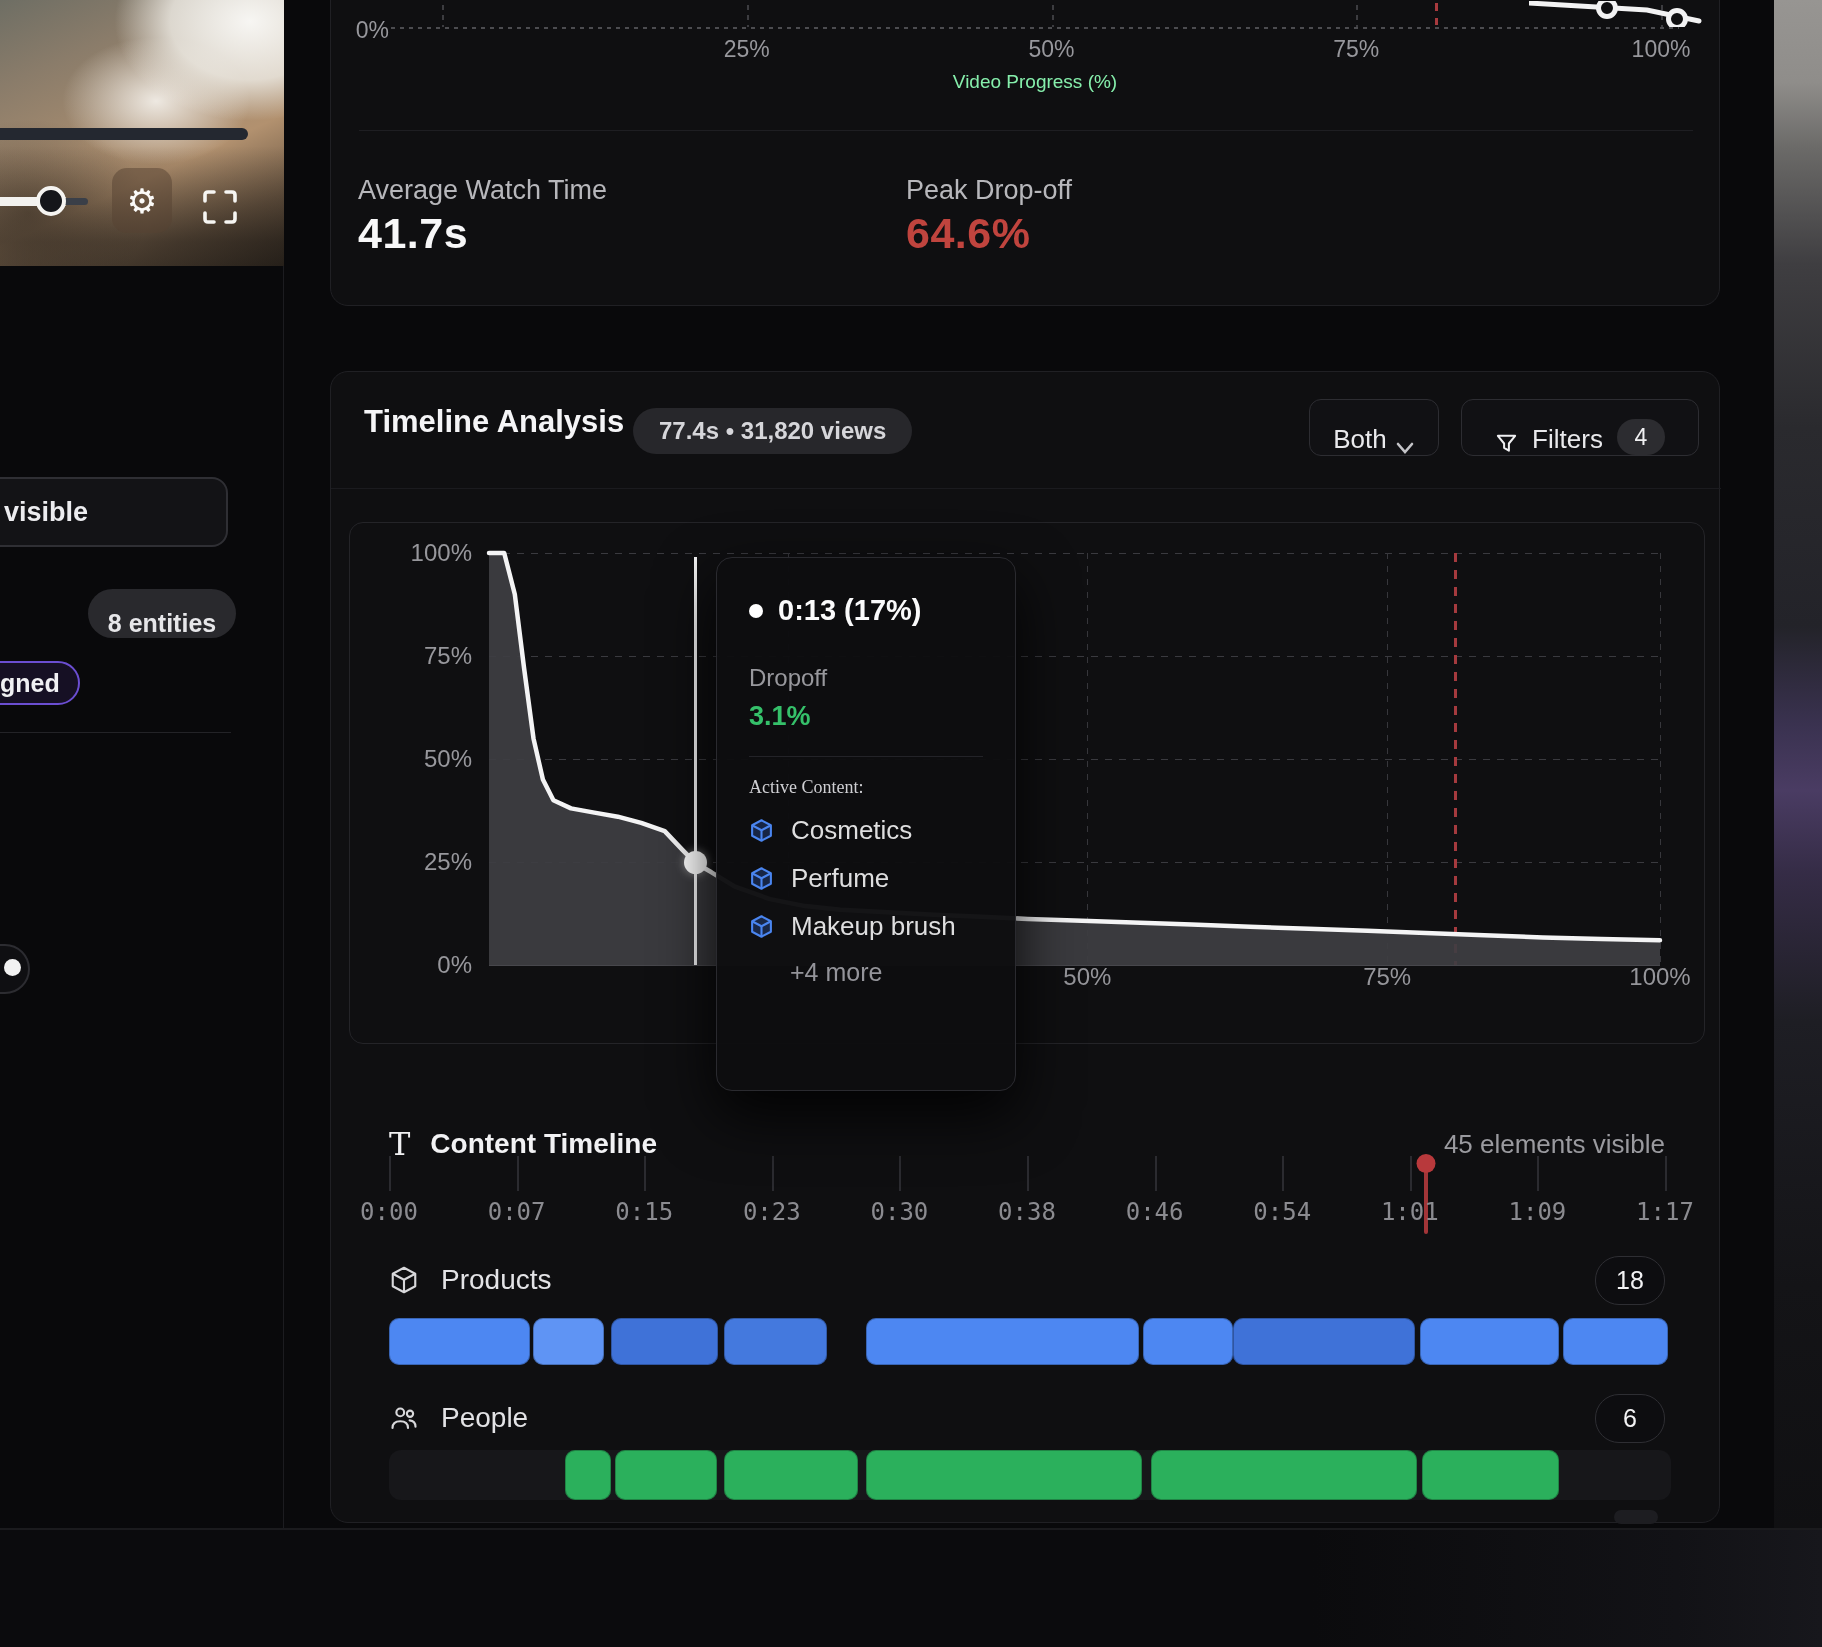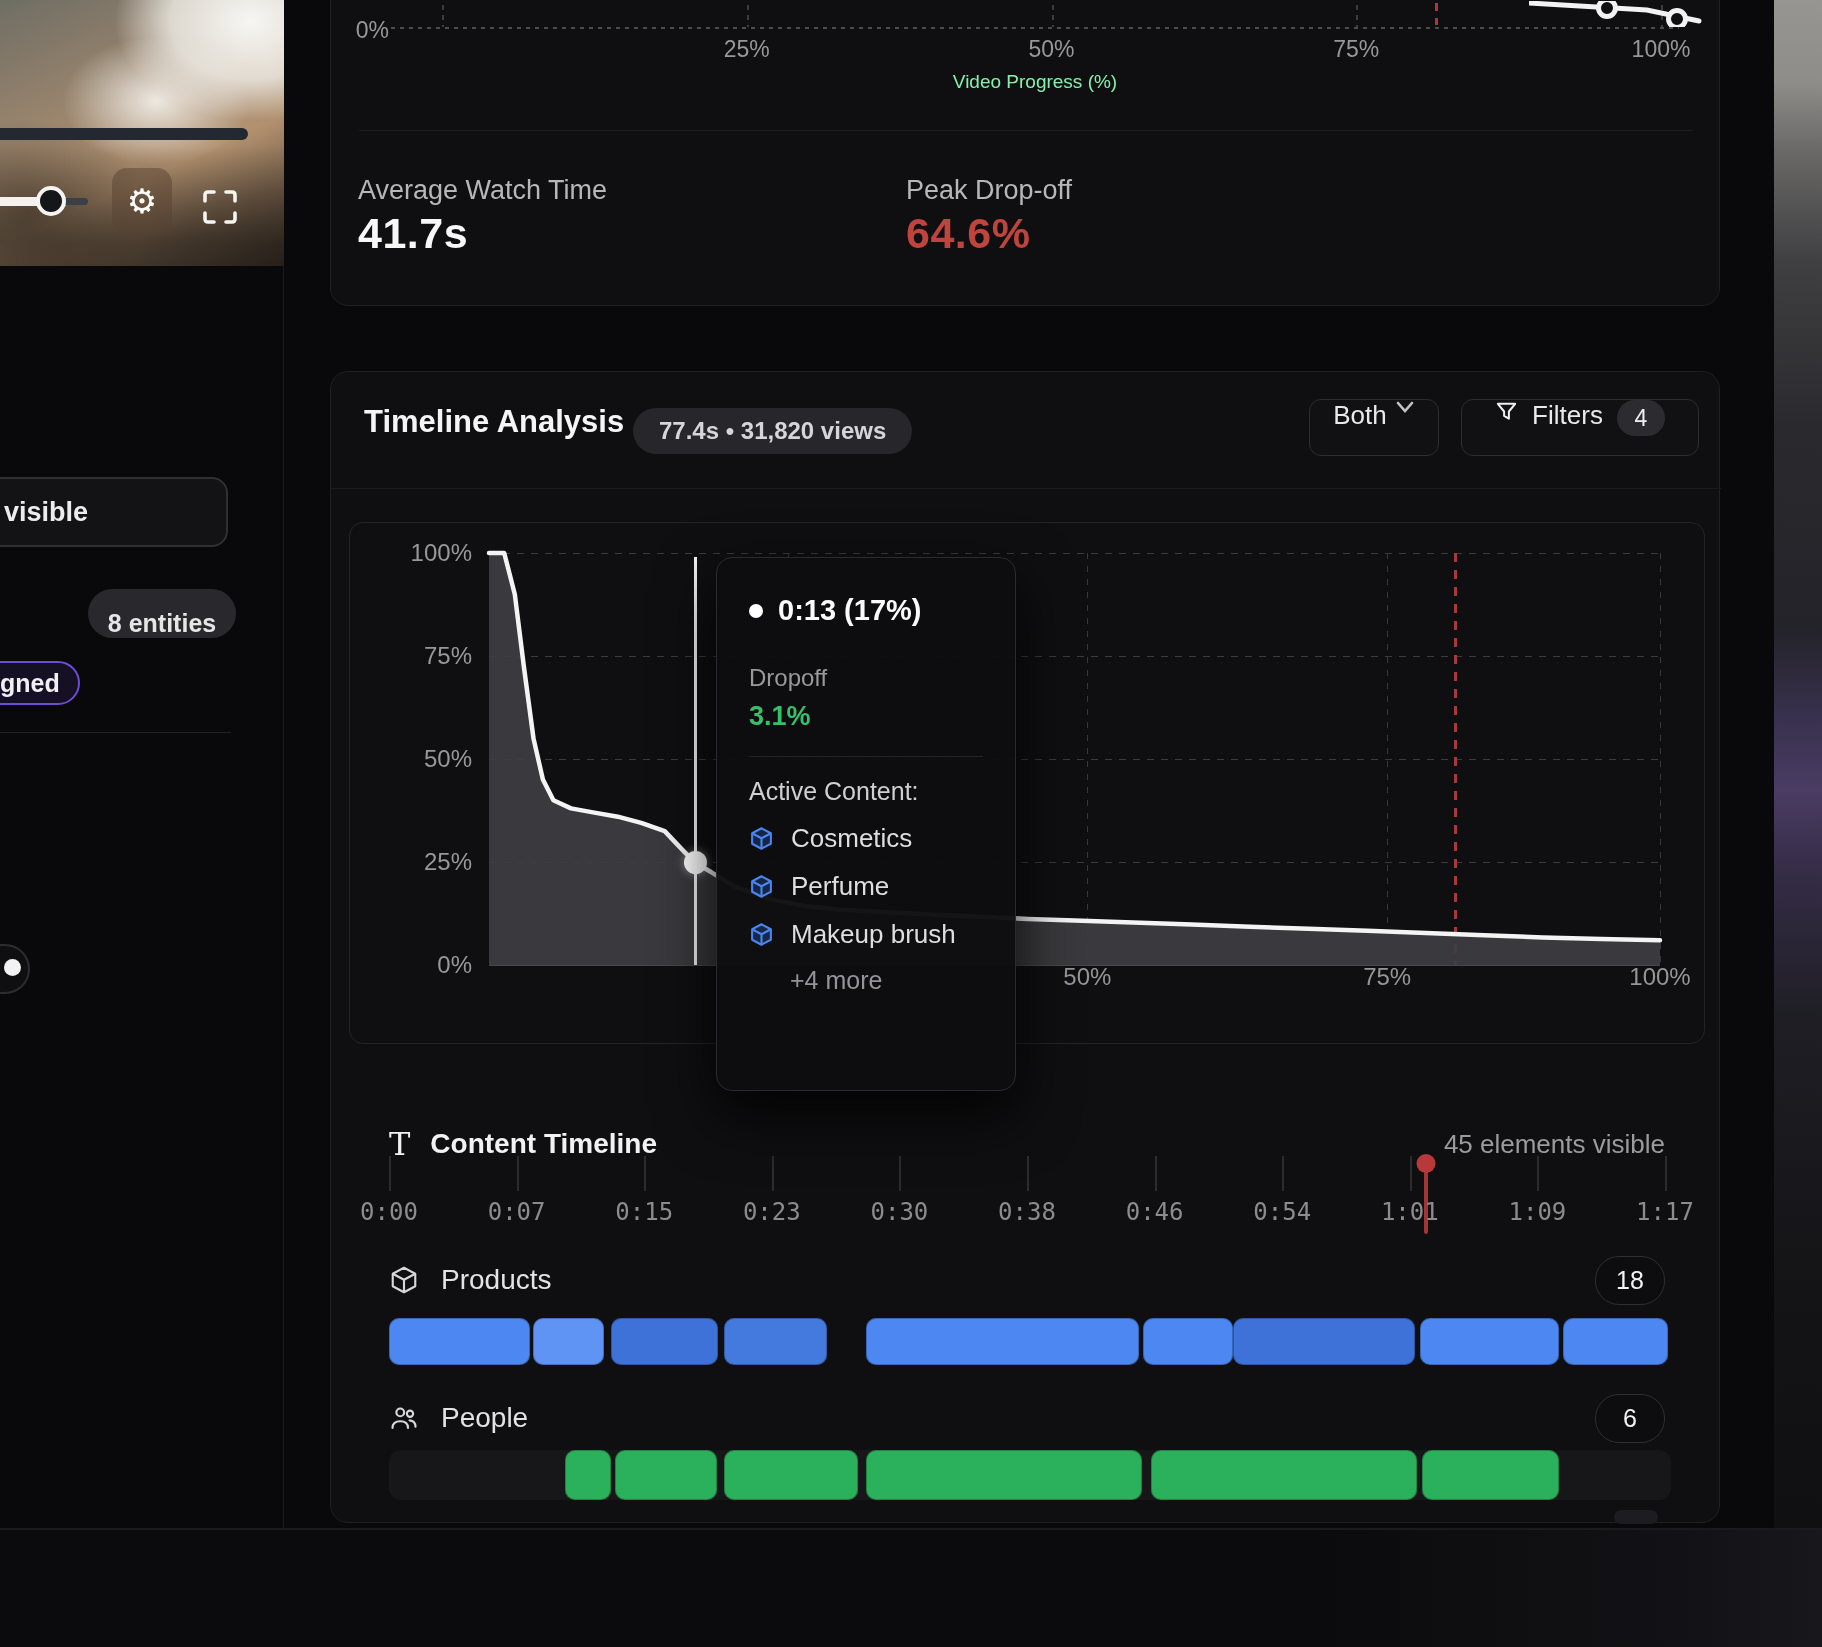--- a/index.html
+++ b/index.html
@@ -58,21 +58,21 @@
   #ov-divider{left:28px;top:155px;width:1334px;height:1px;background:#1e1e22;}
   .stat-label{color:#b7b7bb;font-size:27px;}
   .stat-value{font-size:43px;font-weight:bold;color:#f7f7f8;letter-spacing:.5px;}
   #ov-line-svg{left:1198px;top:26px;}
 
   
   #tl-title{left:33px;top:32px;font-size:31px;font-weight:bold;color:#f5f5f7;}
   #tl-badge{left:302px;top:36px;height:46px;border-radius:23px;background:#27272b;display:flex;align-items:center;
     padding:0 26px;color:#d6d6da;font-size:24px;font-weight:bold;}
   .hdr-btn{border:1.5px solid #2d2d32;border-radius:12px;background:#111114;box-sizing:border-box;
-    display:flex;align-items:flex-start;justify-content:center;color:#e9e9ec;font-size:26px;}
+    display:flex;align-items:flex-end;justify-content:center;color:#e9e9ec;font-size:26px;}
   #both-btn{left:978px;top:27px;width:130px;height:57px;gap:8px;}
   #filters-btn{left:1130px;top:27px;width:238px;height:57px;gap:14px;}
   #filters-count{width:48px;height:36px;border-radius:18px;background:#2c2c30;display:flex;align-items:center;
     justify-content:center;font-size:23px;color:#f0f0f2;}
   #tl-divider{left:0;top:116px;width:1390px;height:1px;background:#1b1b1f;}
 
   
   #chart-panel{left:18px;top:150px;width:1354px;height:520px;border:1px solid #242428;border-radius:14px;}
   #plot{left:139px;top:30px;width:1171px;height:412px;}
   .ylbl{position:absolute;left:18px;width:104px;text-align:right;color:#97979c;font-size:24px;}
@@ -92,21 +92,21 @@
     box-sizing:border-box;padding:36px 32px;z-index:5;}
   #tt-head{display:flex;align-items:center;gap:15px;}
   #tt-dot{width:14px;height:14px;border-radius:50%;background:#fff;}
   #tt-time{font-size:29px;font-weight:bold;color:#fafafb;}
   .tt-grid{display:flex;margin-top:30px;}
   .tt-col{width:50%;}
   .tt-lbl{color:#98989d;font-size:24px;}
   .tt-val{color:#fdfdfd;font-size:27px;font-weight:bold;margin-top:9px;}
   .tt-val.green{color:#35c06a;}
   #tt-divider{height:1px;background:#232328;margin:24px 0 20px;}
-  #tt-active{color:#cfcfd3;font-size:25px;}
+  #tt-active{color:#cfcfd3;font-size:18px;font-family:Liberation Serif, serif;}
   .tt-item{display:flex;align-items:center;gap:17px;margin-top:17px;}
   .tt-item span{color:#dededf;font-size:26px;}
   #tt-more{color:#94949a;font-size:25px;margin-top:16px;padding-left:41px;}
 
   
   #ct-header{left:58px;top:750px;width:1276px;height:44px;display:flex;align-items:center;}
   #ct-ticon{font-family:"DejaVu Serif",serif;font-size:32px;color:#f0f0f2;margin-right:20px;}
   #ct-title{font-size:28px;font-weight:bold;color:#f2f2f4;}
   #ct-count{margin-left:auto;color:#9a9a9f;font-size:26px;}
   #ruler{left:58px;top:782px;width:1276px;height:86px;}

